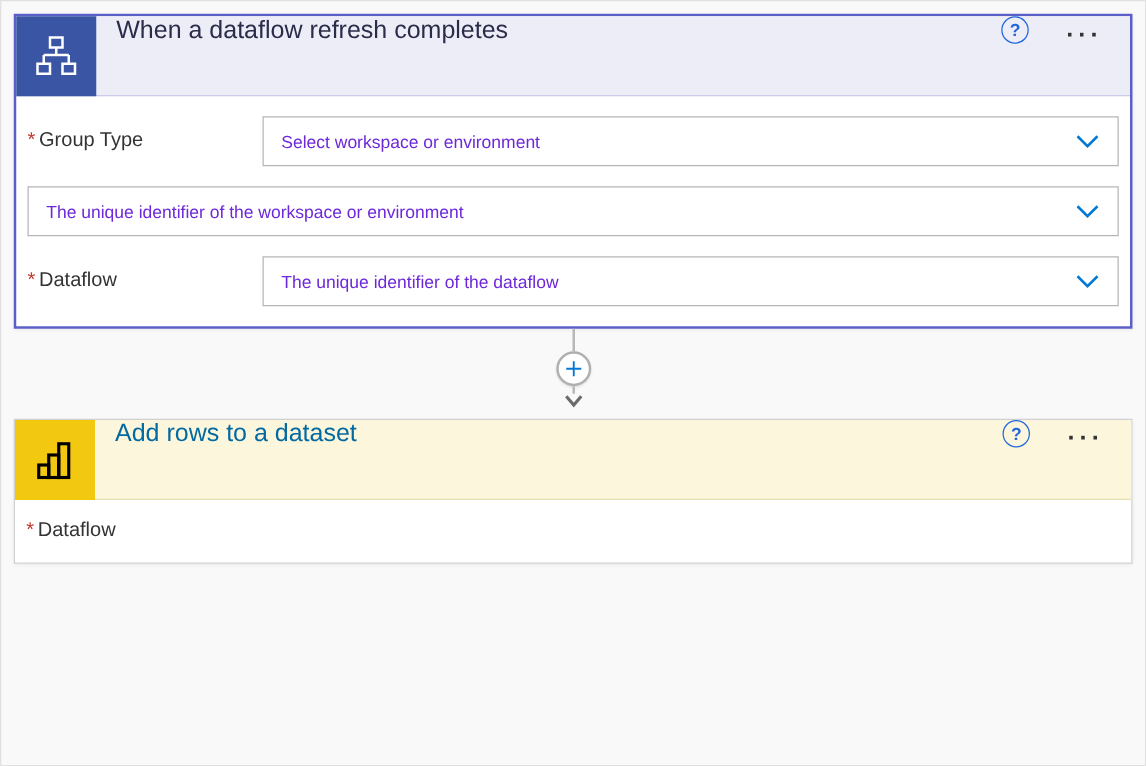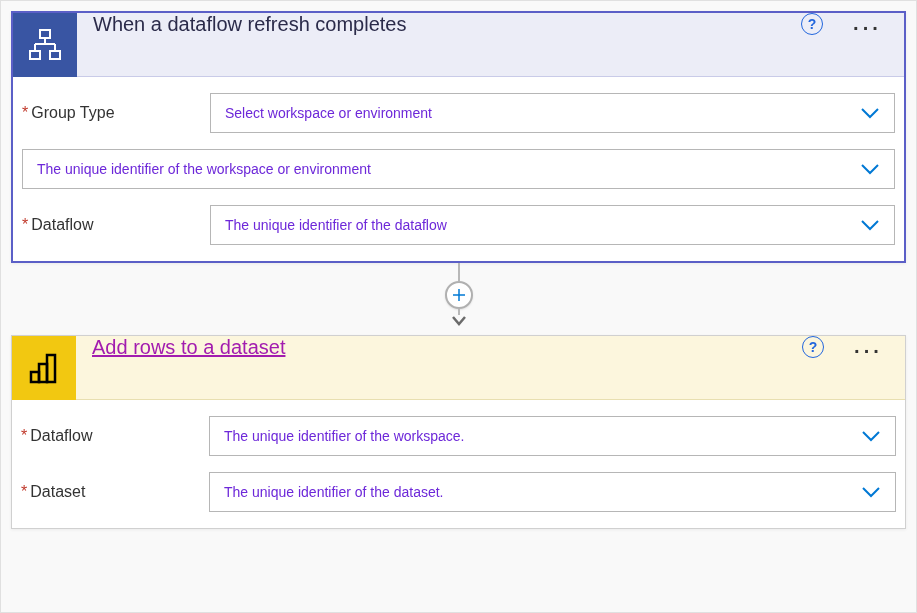--- a/index.html
+++ b/index.html
@@ -58,22 +58,21 @@
     .card-title {
       flex: 1;
       font-size: 20px;
       font-weight: 400;
       color: #333;
     }
     .card-1 .card-title {
       color: #2b2b4a;
     }
     .card-2 .card-title {
-      color: #a21caf;
-      text-decoration: underline;
+      color: #0369a1;
     }
     .help-icon {
       width: 22px;
       height: 22px;
       border: 1.5px solid #2266dd;
       border-radius: 50%;
       display: flex;
       align-items: center;
       justify-content: center;
       color: #2266dd;
@@ -245,30 +244,15 @@
         <rect x="21" y="5" width="8" height="27" fill="none" stroke="#000" stroke-width="2.5"></rect>
       </svg>
     </div>
     <div class="card-title">Add rows to a dataset</div>
     <div class="help-icon">?</div>
     <div class="more-icon">···</div>
   </div>
   <div class="card-body">
     <div class="form-row">
       <div class="form-label"><span class="required-star">*</span><span>Dataflow</span></div>
-      <div class="form-dropdown">
-        <span class="dropdown-text">The unique identifier of the workspace.</span>
-        <svg class="chevron" width="20" height="12" viewBox="0 0 20 12">
-            <path d="M2 2 L10 10 L18 2" fill="none" stroke="#0078d4" stroke-width="2"></path>
-          </svg>
-      </div>
-    </div>
-    <div class="form-row">
-      <div class="form-label"><span class="required-star">*</span><span>Dataset</span></div>
-      <div class="form-dropdown">
-        <span class="dropdown-text">The unique identifier of the dataset.</span>
-        <svg class="chevron" width="20" height="12" viewBox="0 0 20 12">
-            <path d="M2 2 L10 10 L18 2" fill="none" stroke="#0078d4" stroke-width="2"></path>
-          </svg>
-      </div>
     </div>
   </div>
 </div>
 
 </body></html>

